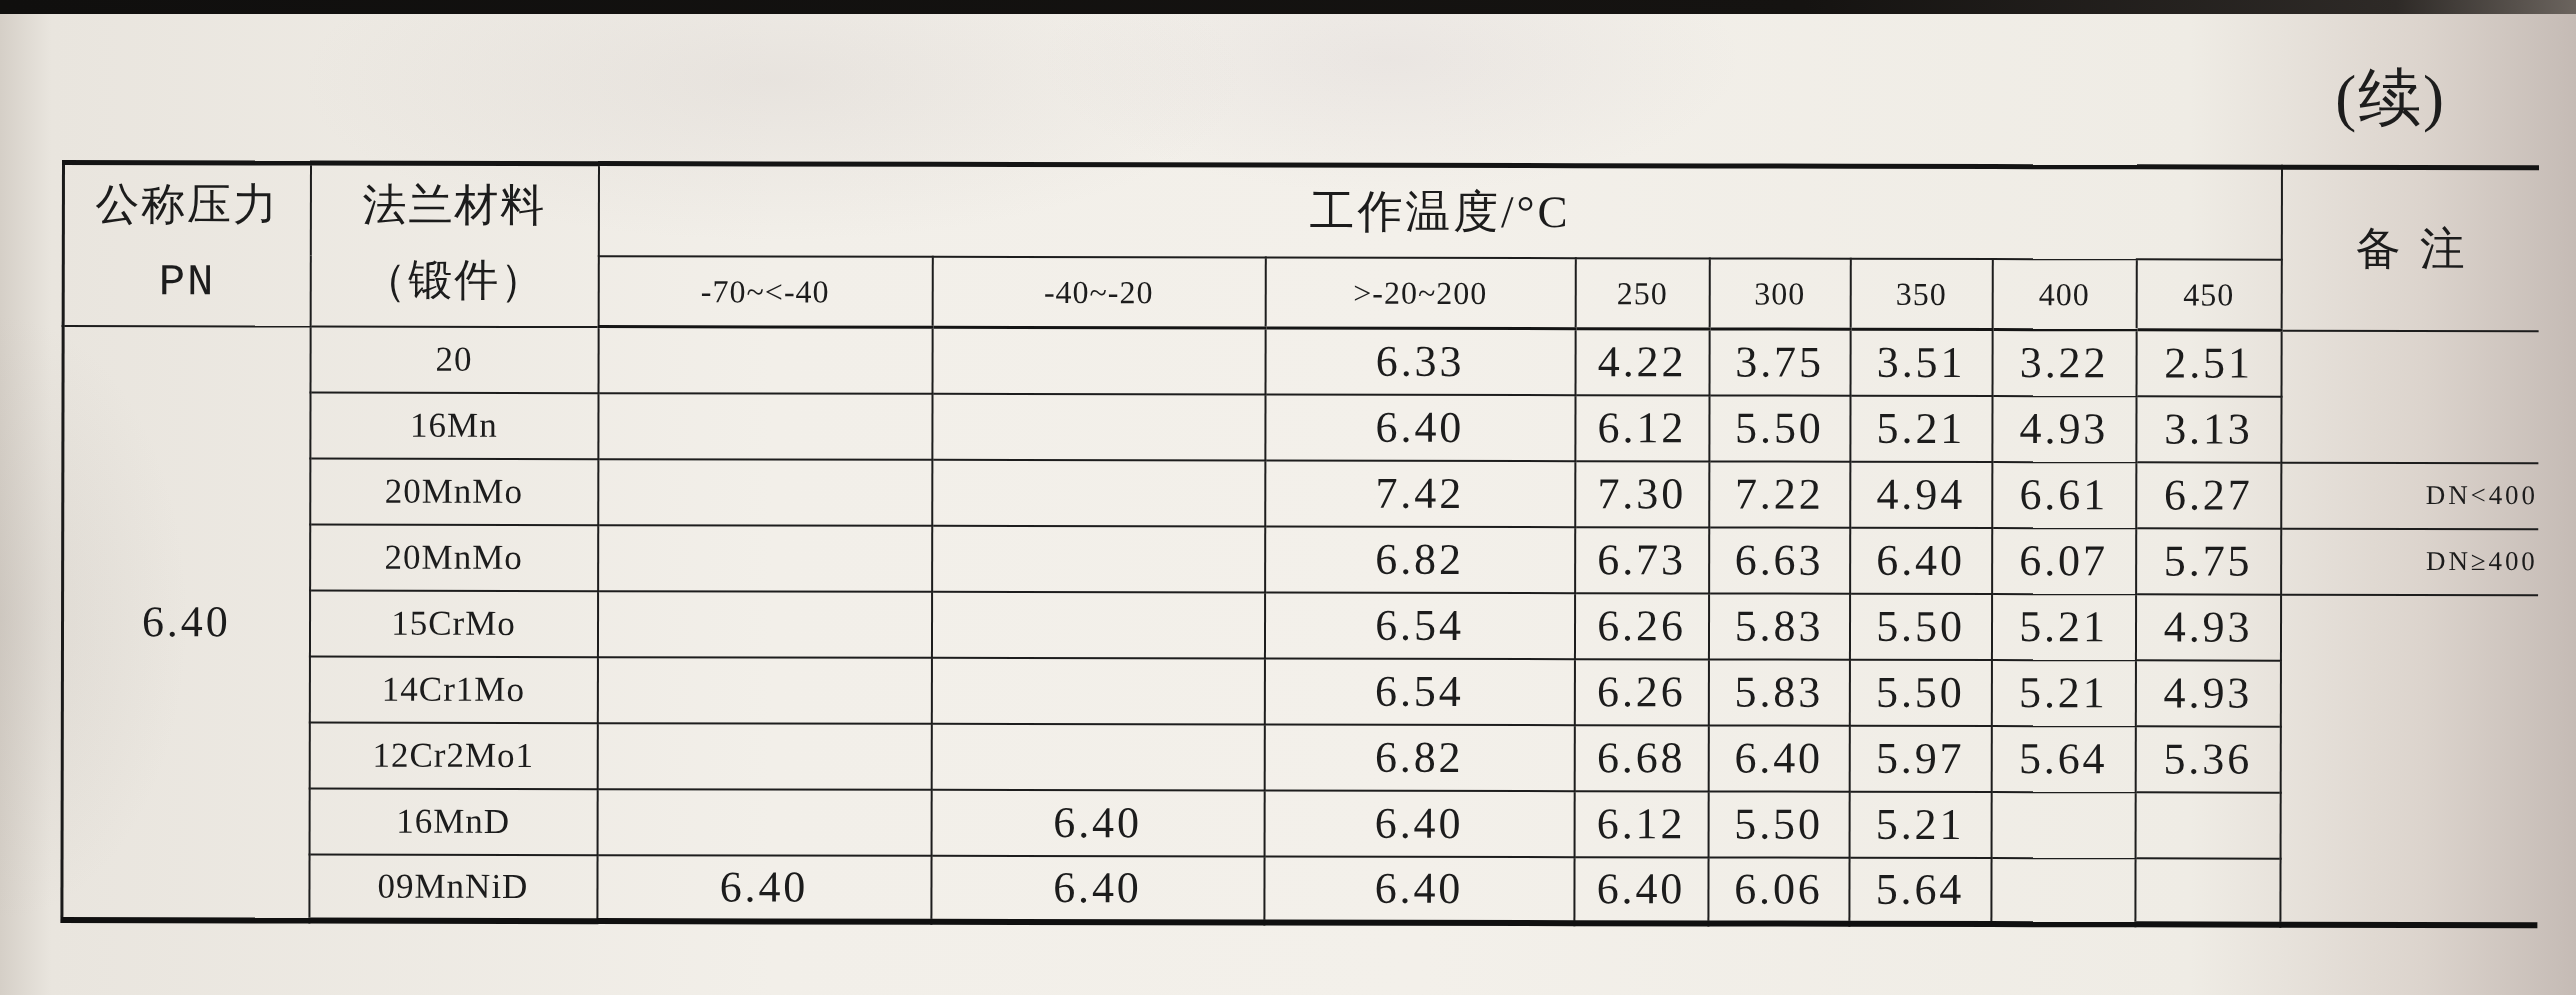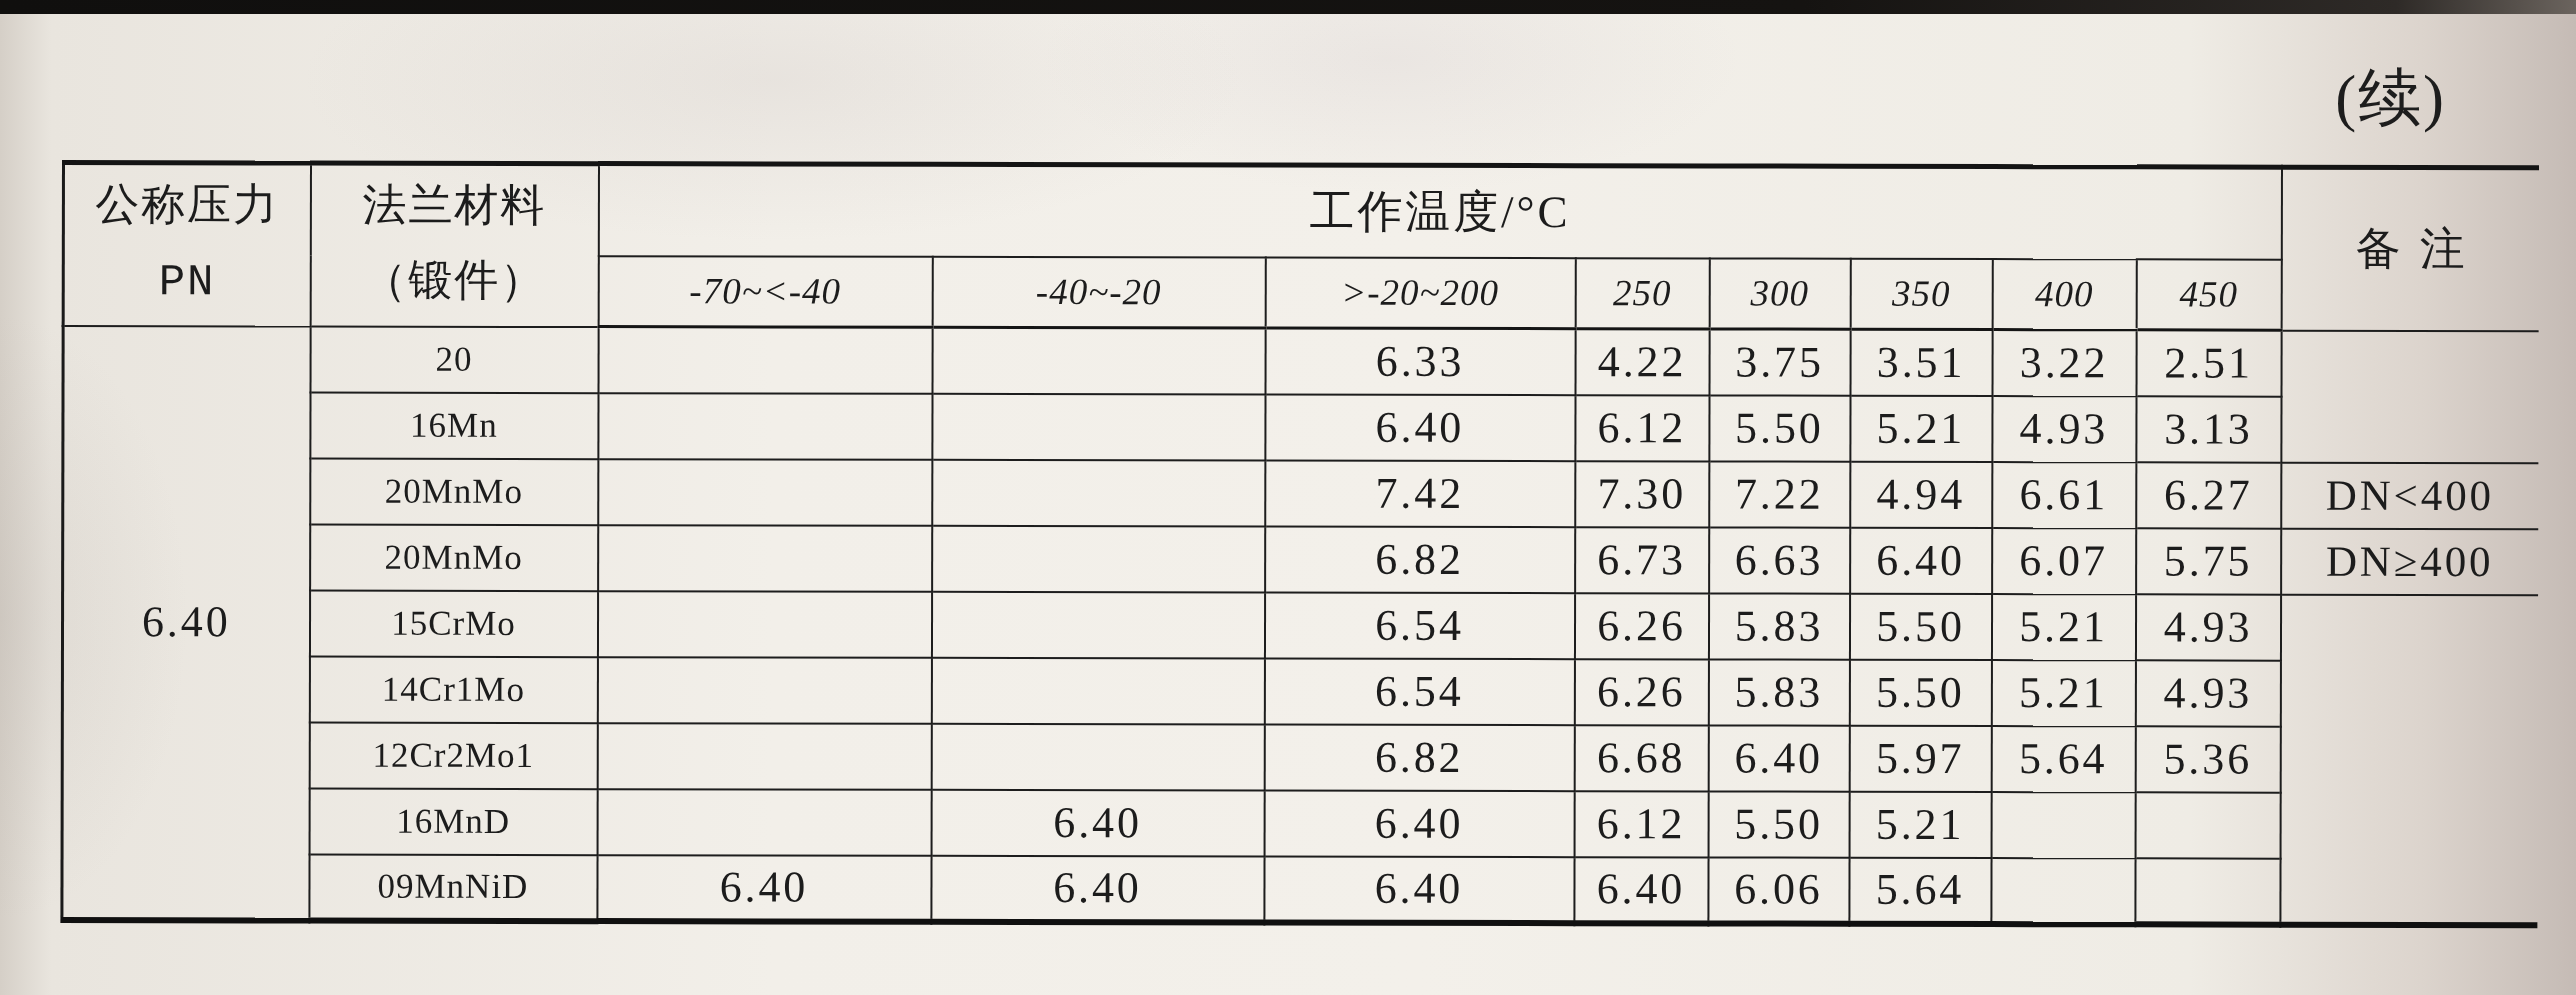--- a/index.html
+++ b/index.html
@@ -54,29 +54,29 @@
     text-align: center;
     vertical-align: middle;
     font-weight: normal;
     line-height: 1;
     overflow: hidden;
   }
   .no-right { border-right: 0 !important; }
   tr.hrow1 { height: 92px; }
   tr.hrow2 { height: 71px; }
   .flange tbody tr { height: 66px; }
-  tr.hrow2 th { border-bottom: 3.8px solid #151515; font-size: 37px; letter-spacing: 1px; font-style: italic; }
+  tr.hrow2 th { border-bottom: 3.8px solid #151515; font-size: 32px; letter-spacing: 1px; }
   .temp-group { font-size: 45px; letter-spacing: 2.9px; }
   .h2l div { line-height: 1; font-size: 44px; letter-spacing: 1.9px; font-family: Liberation Mono, monospace; }
   .h2l .l1 { margin-bottom: 31px; }
   .remark-h { font-size: 45px; letter-spacing: 19px; text-indent: 19px; font-family: Liberation Serif, serif; }
   td.pn-cell { font-size: 44px; letter-spacing: 2.9px; }
   td.material { font-size: 35px; letter-spacing: 1px; }
   td.num { font-size: 44px; letter-spacing: 2.9px; }
-  td.remark-cell { font-size: 43px; letter-spacing: 2.9px; }
+  td.remark-cell { font-size: 27px; letter-spacing: 2.9px; text-align: right; }
 </style>
 </head>
 <body>
 
 <div class="page">
 
   <div class="top-bar"></div>
 
   <div class="continuation">(续)</div>
 

